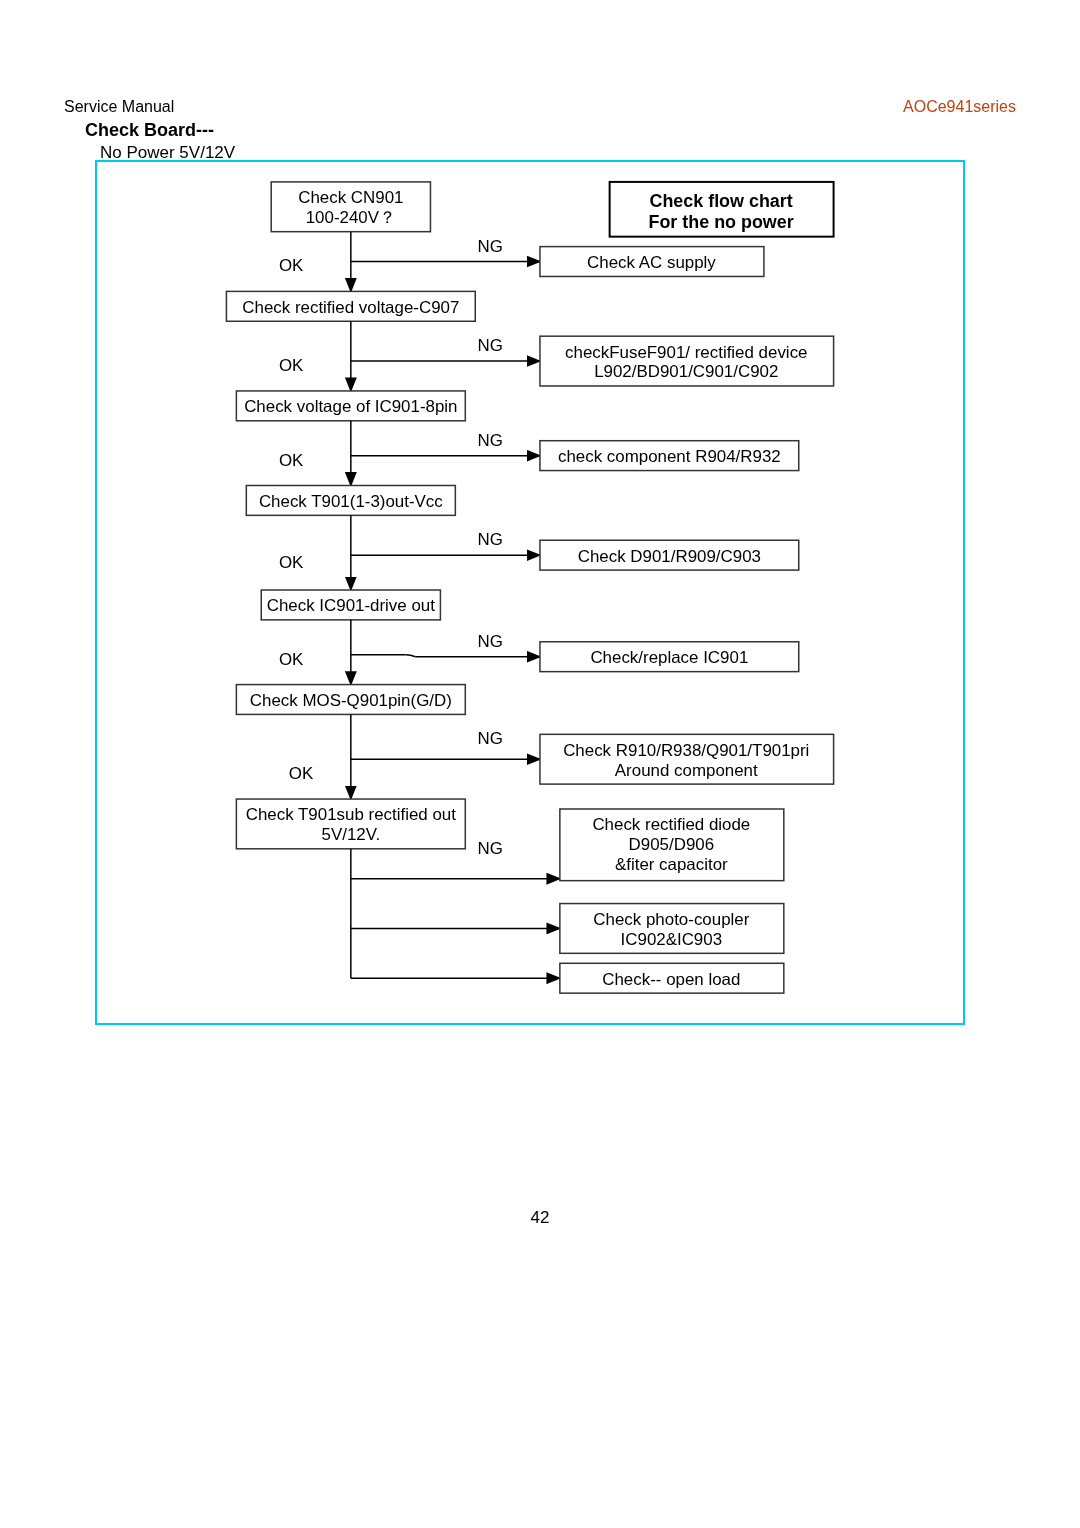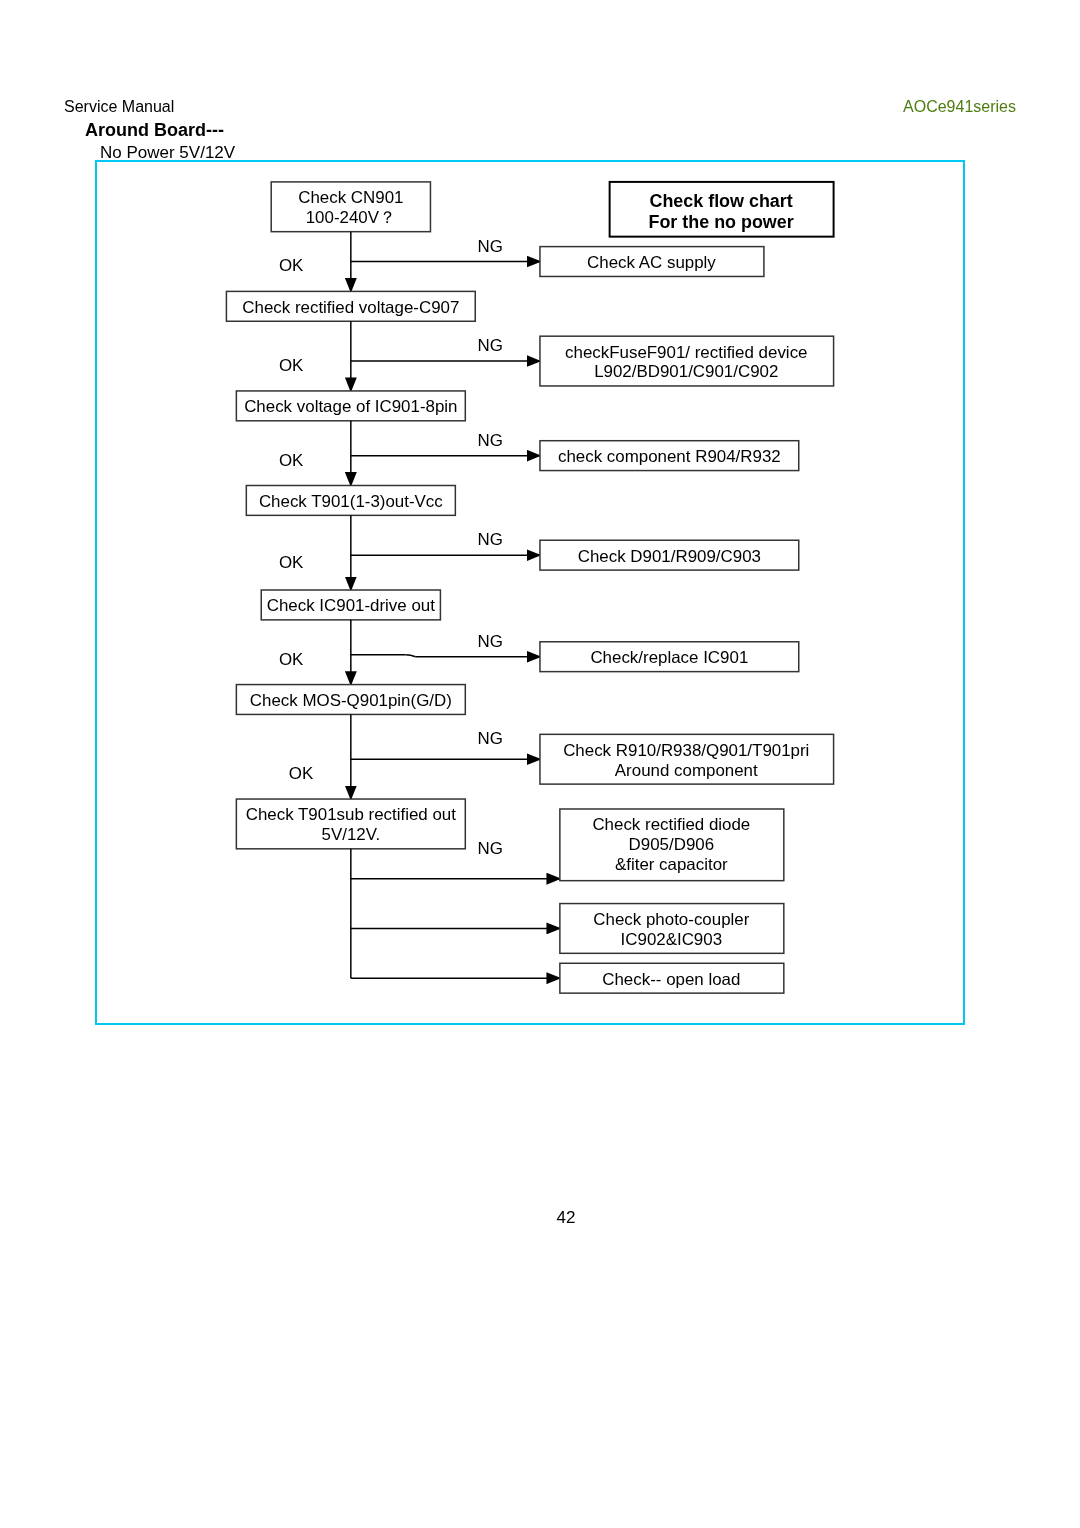--- a/index.html
+++ b/index.html
@@ -20,21 +20,21 @@
       left: 64px;
       right: 64px;
       display: flex;
       justify-content: space-between;
       font-size: 16px;
     }
     .header-left {
       color: #000;
     }
     .header-right {
-      color: #4d7c0f;
+      color: #c2410c;
     }
     .title-section {
       position: absolute;
       top: 120px;
       left: 85px;
     }
     .title-main {
       font-size: 18px;
       font-weight: bold;
       color: #000;
@@ -94,33 +94,32 @@
       stroke-width: 1.5;
       fill: none;
     }
     .page-number {
       position: absolute;
       bottom: 300px;
       left: 50%;
       transform: translateX(-50%);
       font-size: 17px;
       color: #000;
-      margin-left: 26px;
     }
   </style>
 </head>
 <body>
 
 <div class="page-header">
   <span class="header-left">Service Manual</span>
   <span class="header-right">AOCe941series</span>
 </div>
 
 <div class="title-section">
-  <div class="title-main">Around Board---</div>
+  <div class="title-main">Check Board---</div>
   <div class="title-sub">No Power 5V/12V</div>
 </div>
 
 <div class="flowchart-container">
   <svg class="flowchart-svg" viewBox="0 0 870 865">
     <defs>
       <marker id="arrowhead" markerWidth="10" markerHeight="8" refX="9" refY="4" orient="auto">
         <polygon points="0 0, 10 4, 0 8" fill="#000"></polygon>
       </marker>
     </defs>

